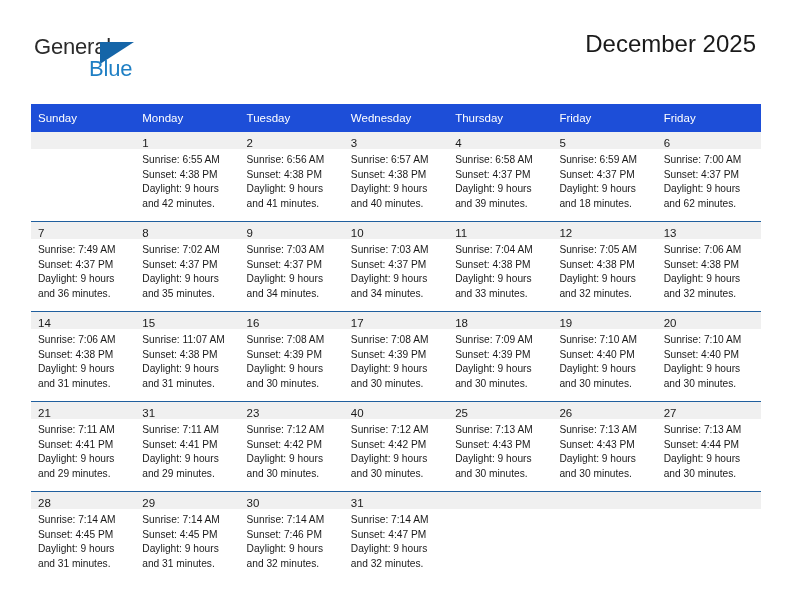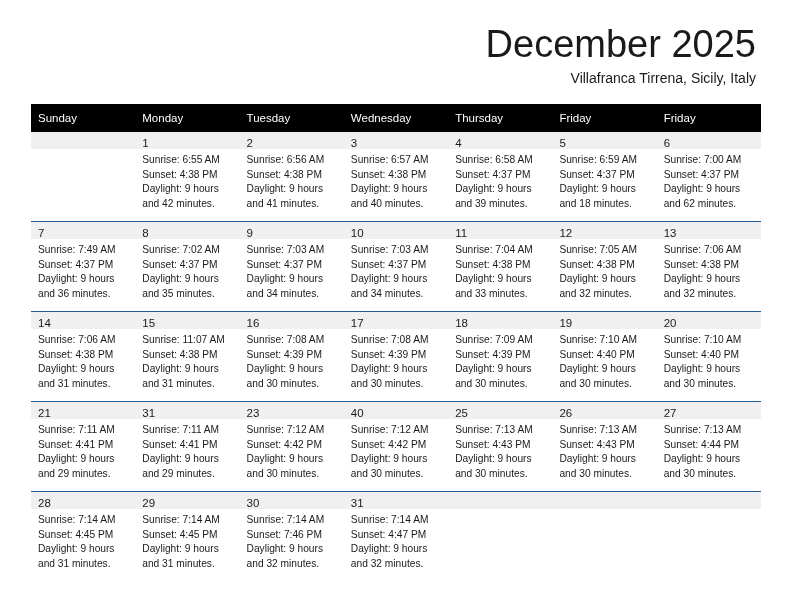--- a/index.html
+++ b/index.html
@@ -65,21 +65,21 @@
     border-bottom: 22px solid transparent;
   }
 
   .title-wrap {
     position: absolute;
     right: 36px;
     top: 26px;
     text-align: right;
   }
   .cal-title {
-    font-size: 38px;
+    font-size: 24px;
     font-weight: normal;
     color: #1a1a1a;
     line-height: 36px;
     white-space: nowrap;
     margin-left: 32px;
   }
   .cal-subtitle {
     font-size: 14px;
     color: #1a1a1a;
     line-height: 20px;
@@ -92,21 +92,21 @@
     position: absolute;
     left: 31px;
     top: 104px;
     width: 730px;
     border-collapse: collapse;
     table-layout: fixed;
   }
   .calendar col { width: 104.28px; }
 
   thead th {
-    background: #000000;
+    background: #1d4ed8;
     color: #ffffff;
     font-size: 11.5px;
     font-weight: normal;
     text-align: left;
     padding: 5px 0 5px 7px;
     height: 18px;
     vertical-align: middle;
   }
 
   tbody td {
@@ -144,24 +144,28 @@
     white-space: nowrap;
   }
 </style>
 </head>
 <body>
 
 <div class="page">
 
   <div class="header">
 
+    <div class="brand">
+      <span class="brand-general">General</span>
+      <span class="brand-triangle"></span>
+      <span class="brand-blue">Blue</span>
+    </div>
 
     <div class="title-wrap">
       <div class="cal-title">December 2025</div>
-      <div class="cal-subtitle">Villafranca Tirrena, Sicily, Italy</div>
     </div>
 
   </div>
 
   <table class="calendar">
     <colgroup>
       <col>
         <col>
         <col>
         <col>

